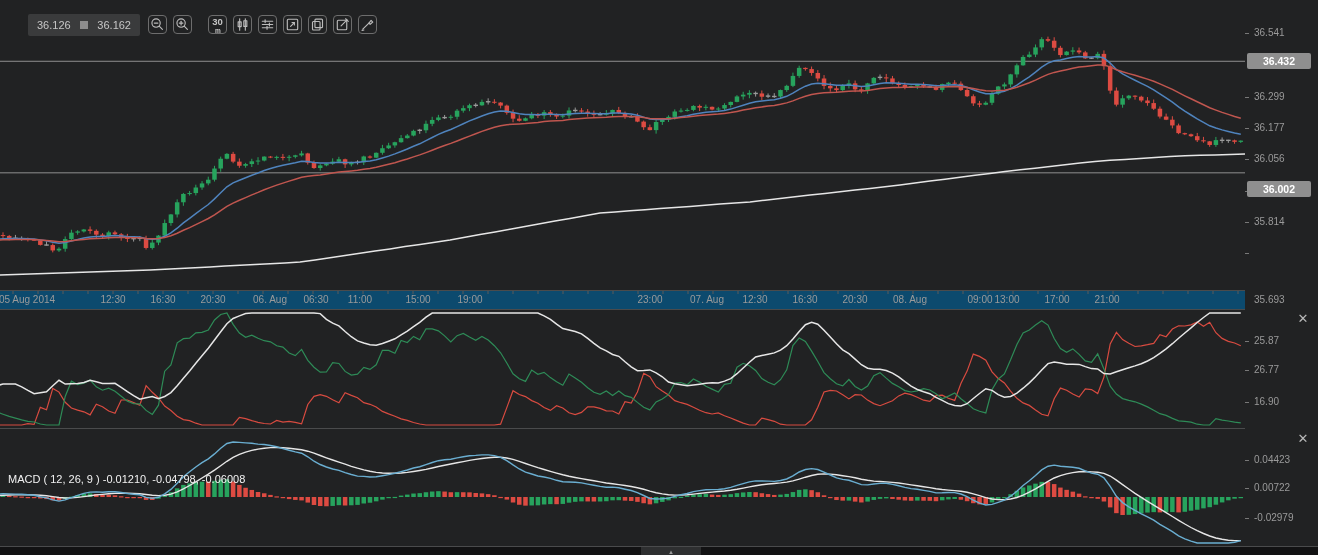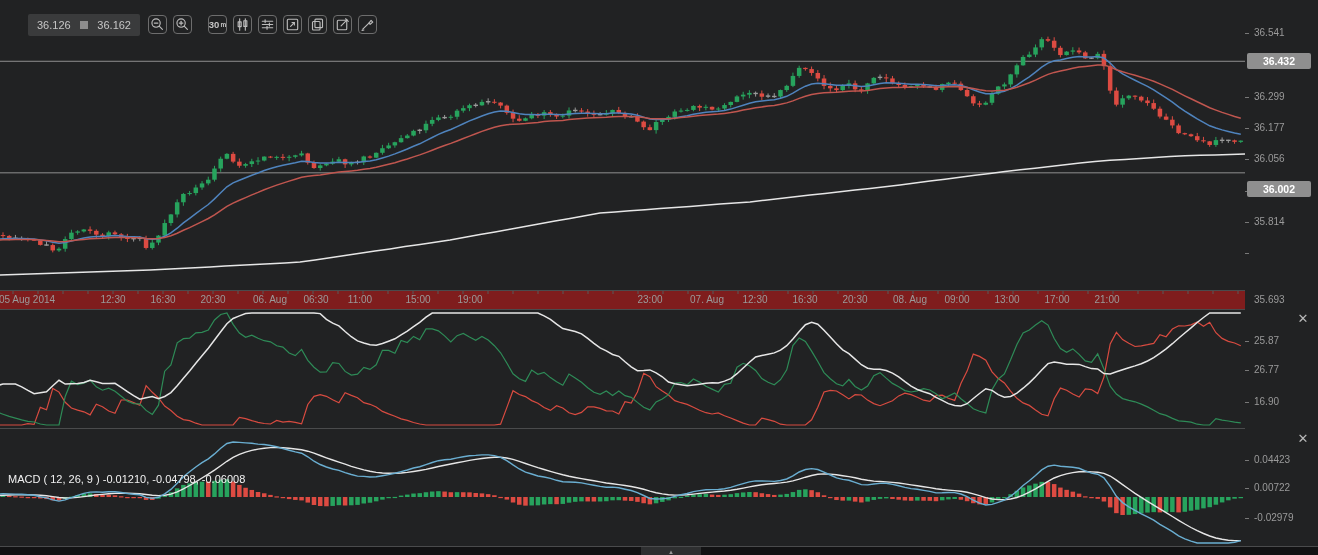--- a/index.html
+++ b/index.html
@@ -12,31 +12,31 @@
   .border-v{position:absolute;top:0;width:1px;background:#4a4b4c;}
   
   .toolbar{position:absolute;left:0;top:0;width:1245px;height:46px;}
   .quote-box{position:absolute;left:28px;top:14px;width:112px;height:22px;background:#3a3b3c;
     border-radius:2px;display:flex;align-items:center;justify-content:space-between;
     padding:0 9px;box-sizing:border-box;}
   .quote-box .px{font-size:11px;color:#c6c6c6;}
   .spread-sq{width:8px;height:8px;background:#8d8d8d;}
   .tbtn{position:absolute;top:15px;width:19px;height:19px;background:transparent;
     border:1px solid #6d6d6d;border-radius:4px;padding:0;display:flex;align-items:center;
-    justify-content:center;cursor:pointer;box-sizing:border-box;}
+    justify-content:center;cursor:pointer;box-sizing:border-box;flex-direction:column;}
   .tbtn svg{stroke:#bcbcbc;fill:none;stroke-width:1.2;stroke-linecap:round;stroke-linejoin:round;}
   .tbtn.tf{color:#c6c6c6;font-size:9.5px;font-weight:bold;letter-spacing:0;}
   .tbtn.tf sup{font-size:6.5px;margin-left:1px;}
   
   .price-axis{position:absolute;left:1245px;top:0;width:73px;height:546px;background:#212223;}
   .axis-label{position:absolute;left:9px;height:12px;line-height:12px;font-size:10px;color:#9a9a9a;white-space:nowrap;}
   .axis-tick{position:absolute;left:0;width:4px;height:1px;background:#787878;}
   .price-badge{position:absolute;left:2px;width:64px;height:16px;line-height:16px;background:#8f8f8f;
     color:#ffffff;font-size:10.5px;font-weight:bold;text-align:center;border-radius:2px;}
-  .time-axis{position:absolute;left:0;top:291px;width:1245px;height:18px;background:#7f1d1d;}
+  .time-axis{position:absolute;left:0;top:291px;width:1245px;height:18px;background:#0c4a6e;}
   .time-label{position:absolute;top:3px;transform:translateX(-50%);font-size:10px;color:#9a9a9a;white-space:nowrap;}
   
   .ind-title{position:absolute;left:8px;font-size:11px;color:#f2f2f2;white-space:nowrap;z-index:5;}
   .close-btn{position:absolute;left:1294px;width:18px;height:18px;background:transparent;border:0;
     color:#b8b8b8;font-size:13px;line-height:18px;text-align:center;padding:0;cursor:pointer;}
   
   .bottom-bar{position:absolute;left:0;top:547px;width:1318px;height:8px;background:#121213;}
   .bottom-handle{position:absolute;left:641px;top:0;width:60px;height:8px;background:#2e2f30;
     border:0;color:#9a9a9a;font-size:7px;line-height:7px;text-align:center;padding:0;cursor:pointer;}
 </style>
@@ -595,21 +595,21 @@
       <div class="time-label" style="left: 316px;">06:30</div>
       <div class="time-label" style="left: 360px;">11:00</div>
       <div class="time-label" style="left: 418px;">15:00</div>
       <div class="time-label" style="left: 470px;">19:00</div>
       <div class="time-label" style="left: 650px;">23:00</div>
       <div class="time-label" style="left: 707px;">07. Aug</div>
       <div class="time-label" style="left: 755px;">12:30</div>
       <div class="time-label" style="left: 805px;">16:30</div>
       <div class="time-label" style="left: 855px;">20:30</div>
       <div class="time-label" style="left: 910px;">08. Aug</div>
-      <div class="time-label" style="left: 957px;">09:00</div>
+      <div class="time-label" style="left: 980px;">09:00</div>
       <div class="time-label" style="left: 1007px;">13:00</div>
       <div class="time-label" style="left: 1057px;">17:00</div>
       <div class="time-label" style="left: 1107px;">21:00</div>
     </div>
   <div class="border-h" style="top:309px;width:1245px;"></div>
 
   <div class="pane" style="top:310px;height:118px;width:1245px;">
     <svg id="adx-svg" width="1245" height="118" viewBox="0 0 1245 118">
         <polyline points="-9.4,115.0 -3.2,115.0 3.0,115.0 9.2,115.0 15.4,115.0 21.7,115.0 27.9,113.7 34.1,114.4 40.3,97.4 46.5,99.8 52.8,78.4 59.0,82.1 65.2,92.3 71.4,98.0 77.6,100.1 83.9,101.8 90.1,104.9 96.3,94.2 102.5,96.7 108.7,101.0 115.0,103.2 121.2,90.0 127.4,90.0 133.6,92.6 139.8,95.2 146.1,75.7 152.3,82.3 158.5,88.0 164.7,96.0 170.9,100.5 177.2,106.2 183.4,109.6 189.6,110.7 195.8,113.2 202.0,115.0 208.3,115.0 214.5,115.0 220.7,115.0 226.9,115.0 233.1,115.0 239.4,107.4 245.6,108.6 251.8,110.6 258.0,112.3 264.2,113.5 270.5,114.0 276.7,110.4 282.9,112.2 289.1,111.4 295.3,112.4 301.6,113.9 307.8,94.5 314.0,86.3 320.2,84.7 326.4,86.3 332.7,89.8 338.9,92.8 345.1,82.7 351.3,85.4 357.5,87.7 363.8,92.7 370.0,94.3 376.2,97.0 382.4,101.4 388.6,103.9 394.9,106.2 401.1,108.9 407.3,110.4 413.5,112.5 419.7,114.0 426.0,115.0 432.2,115.0 438.4,115.0 444.6,115.0 450.8,115.0 457.1,115.0 463.3,115.0 469.5,115.0 475.7,115.0 481.9,115.0 488.2,115.0 494.4,115.0 500.6,114.2 506.8,97.6 513.0,80.7 519.3,84.5 525.5,86.6 531.7,90.6 537.9,93.2 544.1,97.5 550.4,100.4 556.6,95.7 562.8,98.0 569.0,102.7 575.2,104.6 581.5,102.4 587.7,96.9 593.9,96.8 600.1,98.4 606.3,100.9 612.6,101.0 618.8,104.0 625.0,91.7 631.2,93.1 637.4,82.0 643.7,63.3 649.9,66.8 656.1,76.7 662.3,81.1 668.5,85.1 674.8,90.6 681.0,92.7 687.2,94.4 693.4,97.3 699.6,100.3 705.9,102.7 712.1,104.0 718.3,102.9 724.5,105.7 730.7,108.0 737.0,110.6 743.2,113.1 749.4,115.0 755.6,115.0 761.8,108.1 768.1,109.7 774.3,111.3 780.5,114.2 786.7,115.0 792.9,115.0 799.2,115.0 805.4,115.0 811.6,109.8 817.8,97.2 824.0,81.9 830.3,80.3 836.5,81.0 842.7,84.7 848.9,88.9 855.1,84.7 861.4,85.0 867.6,90.1 873.8,93.6 880.0,95.7 886.2,93.2 892.5,90.7 898.7,85.9 904.9,83.2 911.1,84.6 917.3,87.2 923.6,90.2 929.8,91.4 936.0,85.7 942.2,85.2 948.4,88.2 954.7,90.4 960.9,73.5 967.1,61.1 973.3,44.1 979.5,46.4 985.8,50.2 992.0,61.9 998.2,68.5 1004.4,73.0 1010.6,81.2 1016.9,88.3 1023.1,92.9 1029.3,95.4 1035.5,100.1 1041.7,104.3 1048.0,105.9 1054.2,88.7 1060.4,78.1 1066.6,80.3 1072.8,84.0 1079.1,87.1 1085.3,78.8 1091.5,79.6 1097.7,83.6 1103.9,67.1 1110.2,33.9 1116.4,22.4 1122.6,29.6 1128.8,33.3 1135.0,36.5 1141.3,35.8 1147.5,34.7 1153.7,33.4 1159.9,24.7 1166.1,26.7 1172.4,19.0 1178.6,15.8 1184.8,16.0 1191.0,14.9 1197.2,12.0 1203.5,16.3 1209.7,12.3 1215.9,22.7 1222.1,28.4 1228.3,31.4 1234.6,33.0 1240.8,35.7" stroke="#d84b40" stroke-width="1.2" fill="none"></polyline>
         <polyline points="-9.4,104.3 -3.2,101.9 3.0,104.2 9.2,106.4 15.4,108.1 21.7,109.8 27.9,111.3 34.1,112.0 40.3,114.0 46.5,115.0 52.8,115.0 59.0,115.0 65.2,86.4 71.4,71.2 77.6,74.6 83.9,73.1 90.1,70.1 96.3,76.8 102.5,80.2 108.7,78.2 115.0,81.3 121.2,86.3 127.4,91.1 133.6,93.6 139.8,93.8 146.1,100.4 152.3,104.4 158.5,95.2 164.7,61.2 170.9,55.0 177.2,32.8 183.4,28.7 189.6,28.2 195.8,22.9 202.0,22.4 208.3,20.1 214.5,10.0 220.7,4.5 226.9,3.0 233.1,14.4 239.4,23.0 245.6,27.3 251.8,25.1 258.0,28.3 264.2,30.7 270.5,31.8 276.7,35.8 282.9,37.1 289.1,43.0 295.3,45.6 301.6,39.4 307.8,50.4 314.0,57.2 320.2,62.2 326.4,62.0 332.7,52.7 338.9,53.5 345.1,61.4 351.3,65.1 357.5,64.1 363.8,57.4 370.0,59.4 376.2,54.8 382.4,40.3 388.6,40.4 394.9,43.2 401.1,30.4 407.3,32.5 413.5,26.4 419.7,29.8 426.0,18.9 432.2,18.9 438.4,20.9 444.6,25.9 450.8,32.0 457.1,25.7 463.3,23.4 469.5,27.0 475.7,30.3 481.9,26.4 488.2,30.1 494.4,35.7 500.6,42.8 506.8,53.0 513.0,63.8 519.3,68.7 525.5,71.4 531.7,60.0 537.9,64.3 544.1,62.4 550.4,67.6 556.6,71.7 562.8,75.2 569.0,64.0 575.2,67.9 581.5,72.3 587.7,77.7 593.9,82.3 600.1,84.3 606.3,80.9 612.6,85.4 618.8,81.1 625.0,85.7 631.2,87.3 637.4,92.4 643.7,97.2 649.9,99.9 656.1,92.0 662.3,89.1 668.5,84.7 674.8,73.0 681.0,72.5 687.2,74.8 693.4,69.0 699.6,72.1 705.9,76.3 712.1,79.1 718.3,82.1 724.5,74.4 730.7,73.3 737.0,57.2 743.2,53.3 749.4,55.7 755.6,60.5 761.8,68.6 768.1,72.2 774.3,74.8 780.5,69.7 786.7,59.8 792.9,35.5 799.2,27.9 805.4,31.5 811.6,41.1 817.8,51.5 824.0,62.6 830.3,68.8 836.5,73.8 842.7,75.8 848.9,69.5 855.1,76.5 861.4,80.1 867.6,76.1 873.8,65.7 880.0,62.6 886.2,68.1 892.5,73.4 898.7,76.7 904.9,80.6 911.1,82.0 917.3,80.9 923.6,78.6 929.8,80.0 936.0,83.7 942.2,88.8 948.4,86.1 954.7,83.0 960.9,88.7 967.1,93.4 973.3,98.7 979.5,101.3 985.8,102.9 992.0,79.8 998.2,69.2 1004.4,63.9 1010.6,49.8 1016.9,34.4 1023.1,22.9 1029.3,20.0 1035.5,15.0 1041.7,10.7 1048.0,15.1 1054.2,28.5 1060.4,38.5 1066.6,42.2 1072.8,38.9 1079.1,44.4 1085.3,50.9 1091.5,52.3 1097.7,43.8 1103.9,58.9 1110.2,76.1 1116.4,84.0 1122.6,88.6 1128.8,90.3 1135.0,91.8 1141.3,94.1 1147.5,96.9 1153.7,100.2 1159.9,103.7 1166.1,105.4 1172.4,108.4 1178.6,110.8 1184.8,111.4 1191.0,112.1 1197.2,114.2 1203.5,115.0 1209.7,115.0 1215.9,108.7 1222.1,110.2 1228.3,111.0 1234.6,112.1 1240.8,112.8" stroke="#2e8b57" stroke-width="1.2" fill="none"></polyline>

